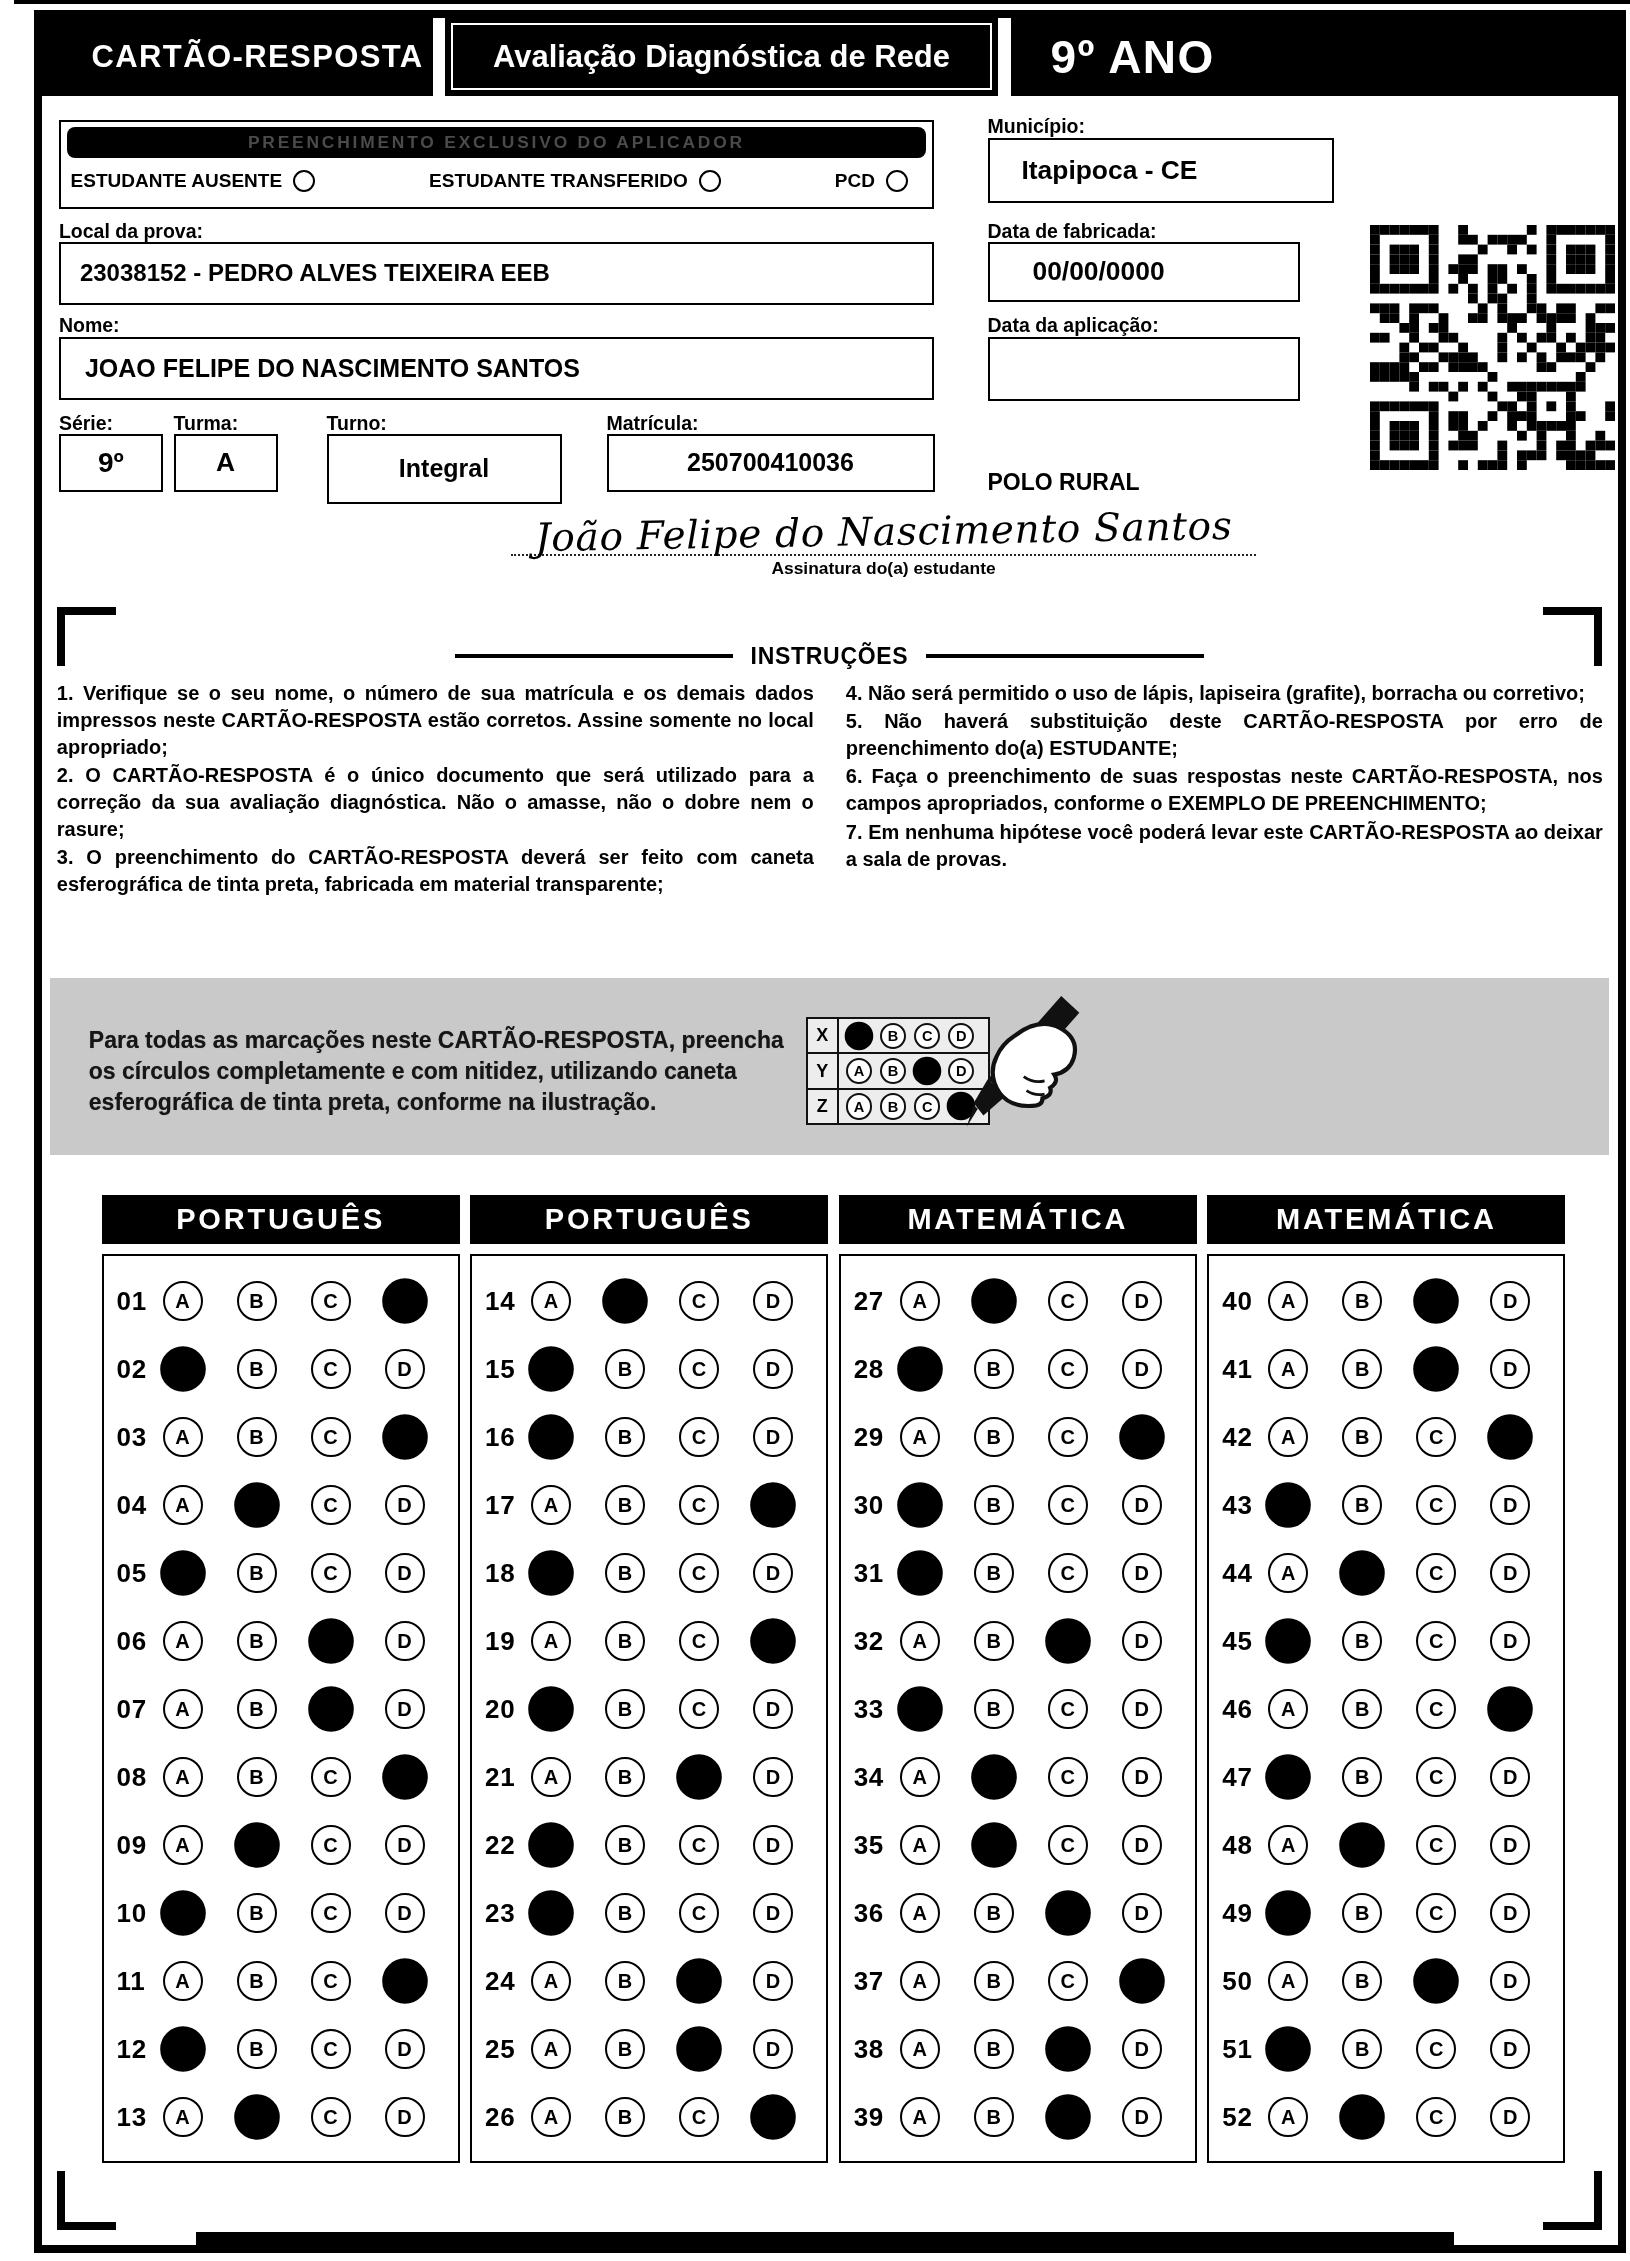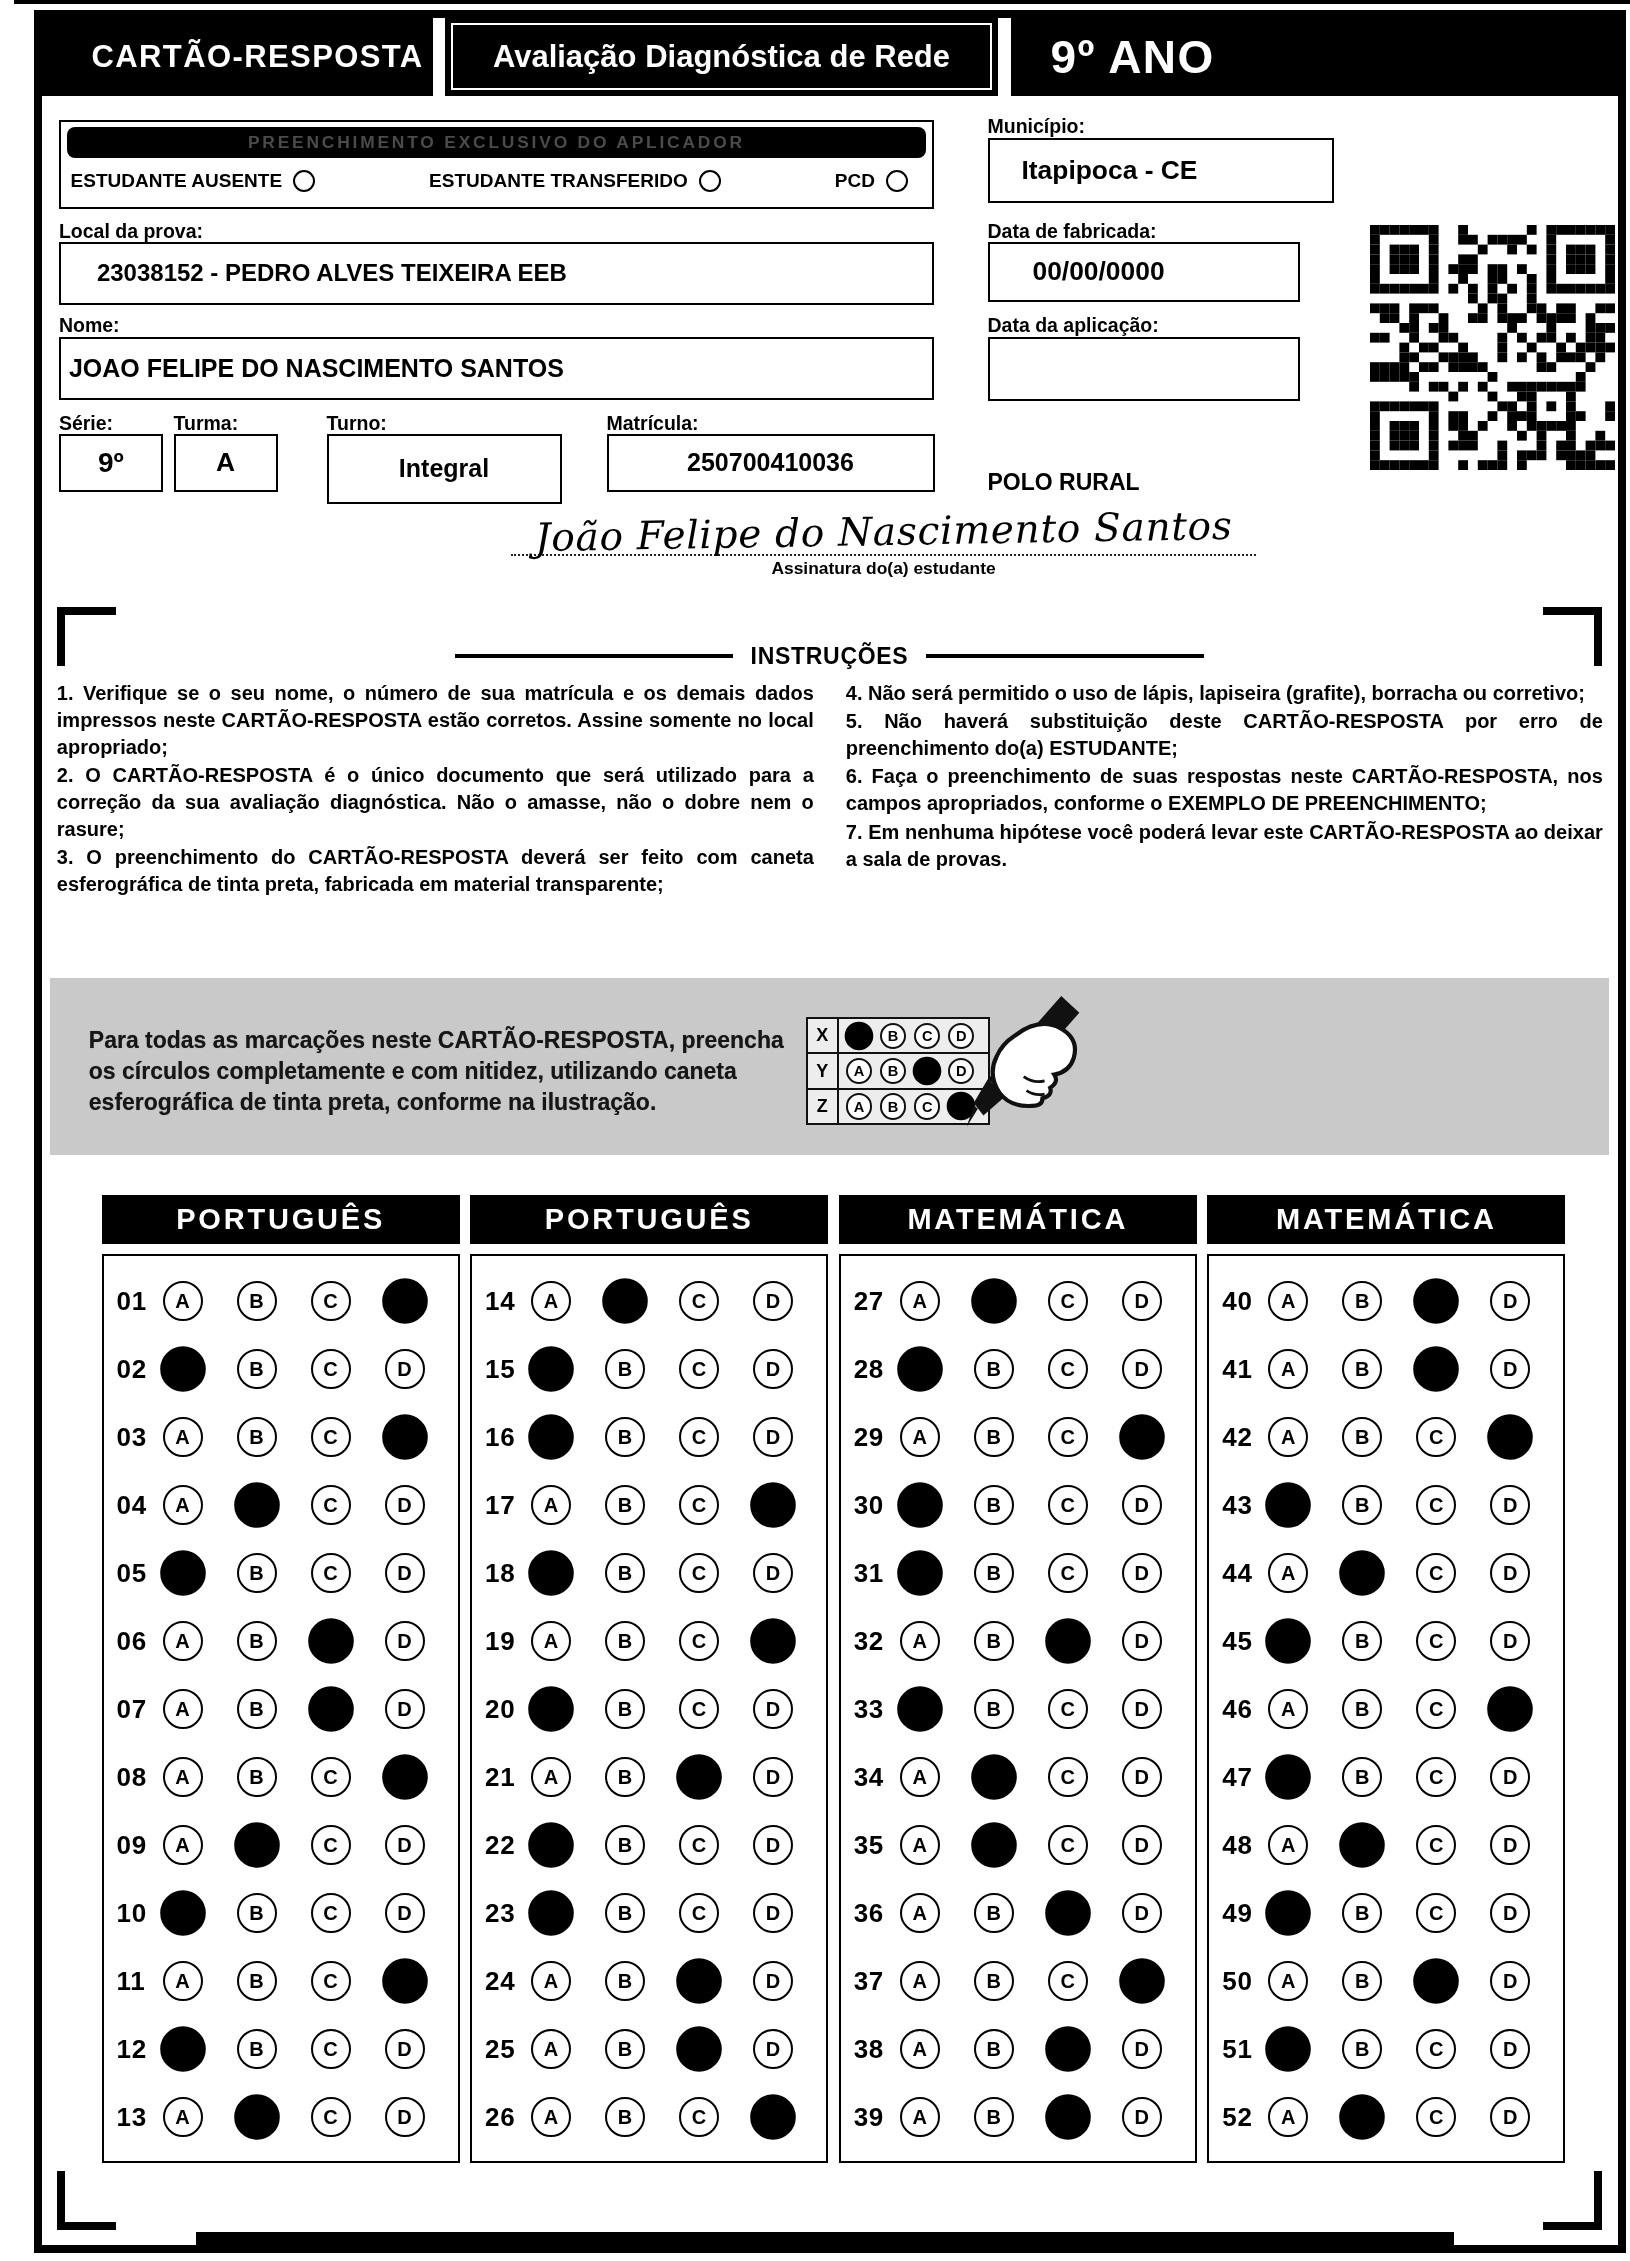--- a/index.html
+++ b/index.html
@@ -19,23 +19,23 @@
   
   .flabel{position:absolute;font-size:19.5px;font-weight:bold;}
   .fbox{position:absolute;border:2.8px solid #000;display:flex;align-items:center;font-weight:bold;box-sizing:border-box;}
   .aplicador-box{position:absolute;left:17.4px;top:102px;width:875px;height:89px;border:2.1px solid #000;box-sizing:border-box;}
   .ap-strip{margin:4.9px 6.3px 0;height:31px;background:#000;color:#4b4b4b;display:flex;align-items:center;justify-content:center;font-size:17.4px;font-weight:bold;letter-spacing:2.8px;border-radius:8px;}
   .ap-options{display:flex;align-items:center;justify-content:space-between;height:46px;padding:0 24px 0 9.7px;}
   .ap-option{display:flex;align-items:center;gap:11px;font-size:19px;font-weight:bold;}
   .ap-circle{width:22px;height:22px;border:2.1px solid #000;border-radius:50%;box-sizing:border-box;}
 
   .local-label{left:17.4px;top:202px;}
-  .local-box{left:17.4px;top:224px;width:875px;height:63px;padding-left:36px;font-size:24px;}
+  .local-box{left:17.4px;top:224px;width:875px;height:63px;padding-left:19px;font-size:24px;}
   .nome-label{left:17.4px;top:296px;}
-  .nome-box{left:17.4px;top:319px;width:875px;height:63px;padding-left:8px;font-size:25px;}
+  .nome-box{left:17.4px;top:319px;width:875px;height:63px;padding-left:24px;font-size:25px;}
   .serie-label{left:17.4px;top:394px;}
   .turma-label{left:132px;top:394px;}
   .turno-label{left:285px;top:394px;}
   .matricula-label{left:565px;top:394px;}
   .serie-box{left:17.4px;top:416px;width:104px;height:58px;justify-content:center;font-size:28px;}
   .turma-box{left:132px;top:416px;width:104px;height:58px;justify-content:center;font-size:26.4px;}
   .turno-box{left:285px;top:416px;width:235px;height:70px;justify-content:center;font-size:25px;}
   .matricula-box{left:565px;top:416px;width:328px;height:58px;justify-content:center;font-size:25px;}
 
   .municipio-label{left:946px;top:97px;}

